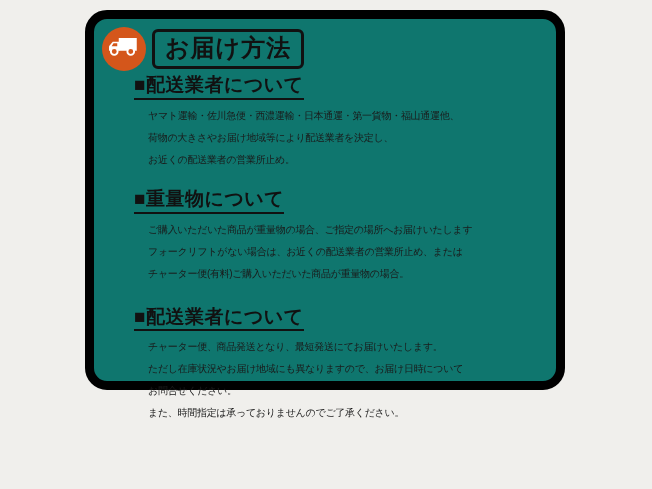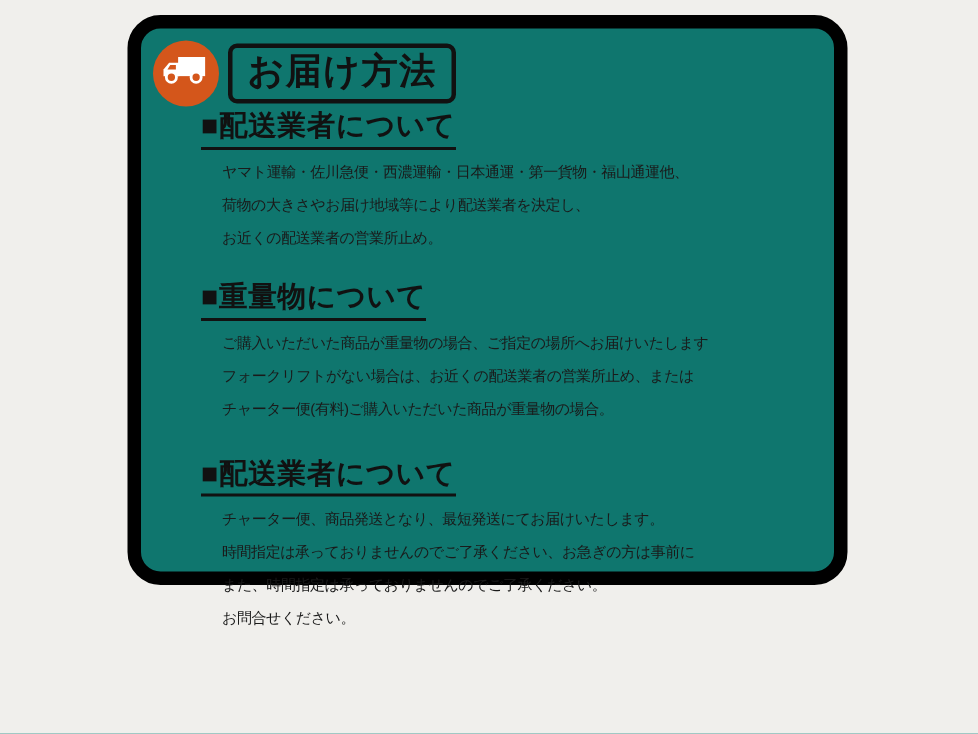--- a/index.html
+++ b/index.html
@@ -118,20 +118,20 @@
         <div class="body-line">ご購入いただいた商品が重量物の場合、ご指定の場所へお届けいたします</div>
         <div class="body-line">フォークリフトがない場合は、お近くの配送業者の営業所止め、または</div>
         <div class="body-line">チャーター便(有料)ご購入いただいた商品が重量物の場合。</div>
       </div>
     </div>
 
     <div class="section section-3">
       <div class="section-heading">■配送業者について</div>
       <div class="section-body">
         <div class="body-line">チャーター便、商品発送となり、最短発送にてお届けいたします。</div>
-        <div class="body-line">時間指定は承っておりませんのでご了承ください、お急ぎの方は事前に</div>
+        <div class="body-line">ただし在庫状況やお届け地域にも異なりますので、お届け日時について</div>
+        <div class="body-line">お問合せください。</div>
         <div class="body-line">また、時間指定は承っておりませんのでご了承ください。</div>
-        <div class="body-line">お問合せください。</div>
       </div>
     </div>
 
   </div>
 </div>
 
 </body></html>

